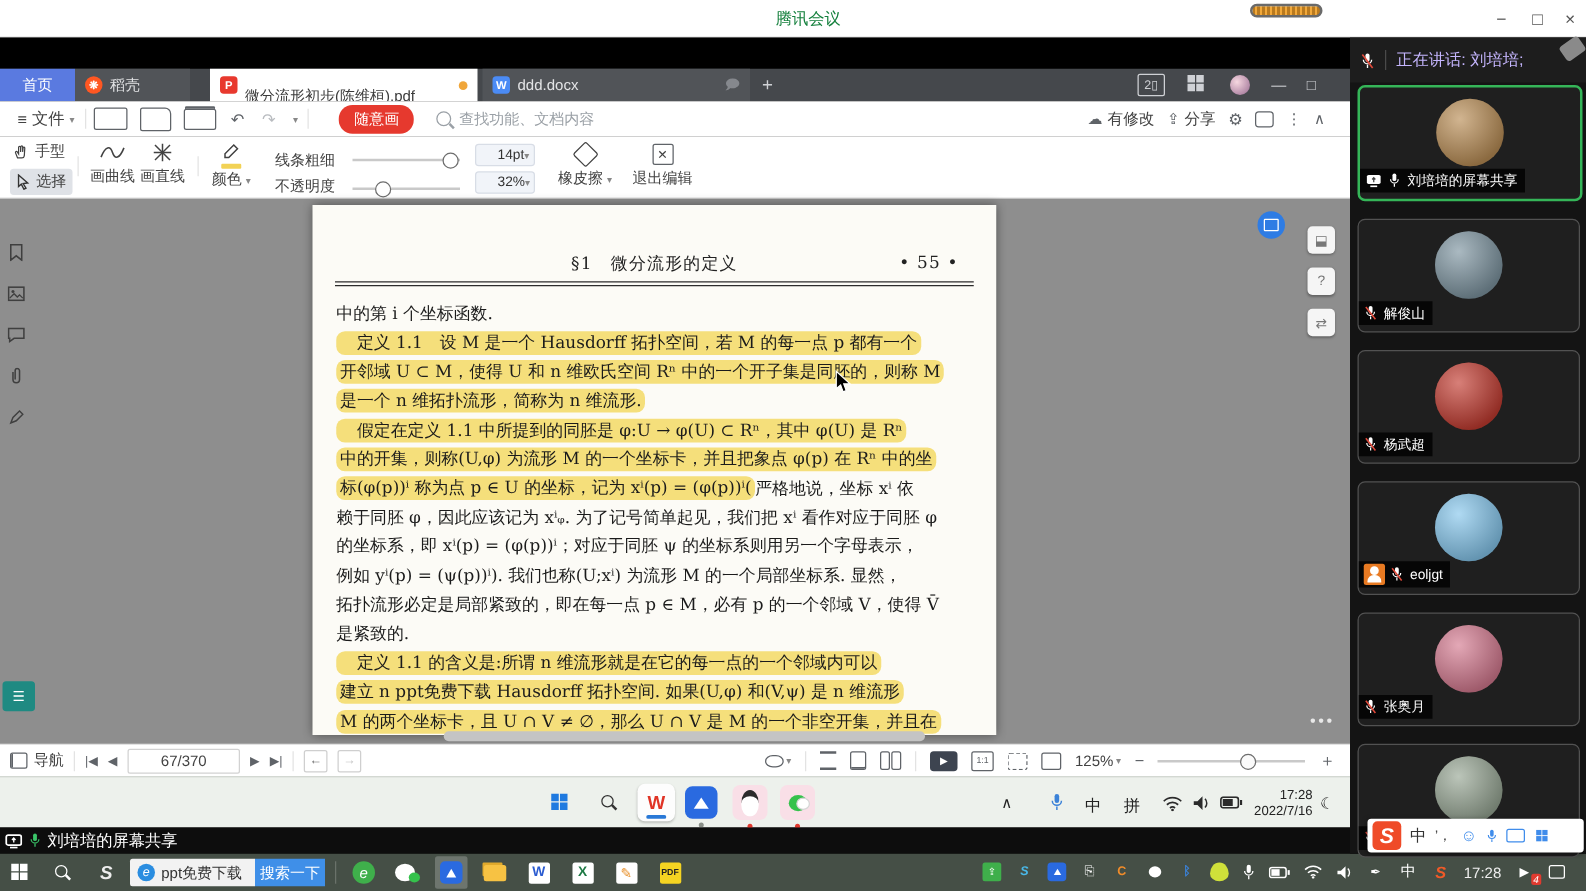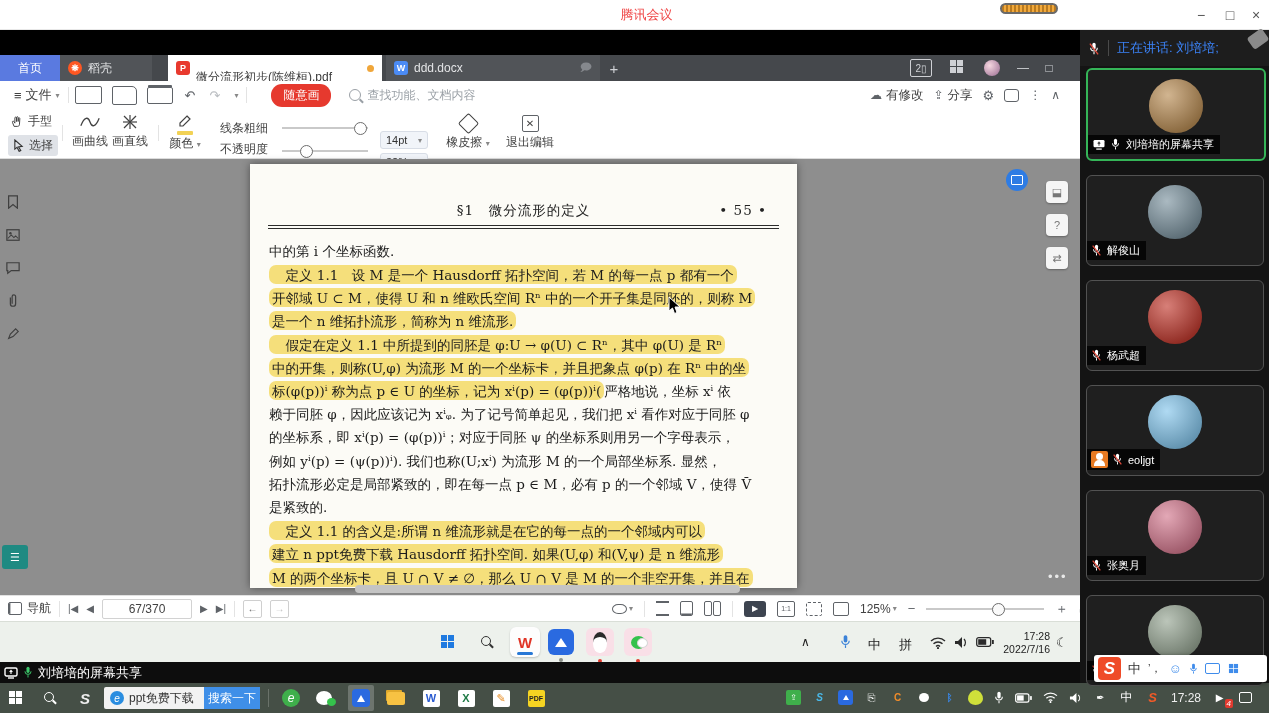--- a/index.html
+++ b/index.html
@@ -3,21 +3,21 @@
 <meta charset="utf-8">
 <style>
   html,body{margin:0;padding:0;background:#000;}
   #app{position:relative;width:1269px;height:713px;overflow:hidden;background:#000;
        font-family:"Liberation Sans",sans-serif;font-size:12px;color:#333;}
   .r{position:absolute;box-sizing:border-box;}
   .flex{display:flex;align-items:center;}
   .cc{display:flex;align-items:center;justify-content:center;}
   
   .titlebar{background:#fff;border-bottom:1px solid #e8e8e8;}
-  .mt-title{font-size:13px;color:#ef4444;padding-left:24px;}
+  .mt-title{font-size:13px;color:#15803d;padding-left:24px;}
   .net-pill{background:repeating-linear-gradient(90deg,#b97a1f 0 2px,#f2a93b 2px 4px);
             border:2px solid #6a6a6a;border-radius:7px;}
   .winbtn{font-size:14px;color:#555;width:26px;height:24px;}
   
   .tabbar{background:#45484c;}
   .tab{height:26px;padding:0 8px;display:flex;align-items:center;gap:6px;font-size:12px;}
   .tab-gray{background:#515458;color:#e3e4e6;}
   .tab-blue{background:#5a7ae0;color:#fff;justify-content:center;}
   .tab-active{background:#fff;color:#3a3a3a;}
   .fico{width:14px;height:14px;border-radius:3px;color:#fff;font-size:9px;font-weight:bold;
@@ -36,21 +36,21 @@
   
   .box-ic{border:1.4px solid #5f6368;border-radius:2px;}
   
   .drawbar{background:#fff;border-bottom:1px solid #dcdcdc;}
   .dlabel{font-size:12px;color:#424242;white-space:nowrap;}
   .sel{background:#dfe2e7;border-radius:3px;}
   .slider{height:2px;background:#c9c9c9;position:relative;}
   .knob{width:11px;height:11px;border-radius:50%;background:#fff;border:1.6px solid #6d6d6d;
         position:absolute;top:-5px;}
   .combo{background:#f1f4f9;border:1px solid #d8dde6;border-radius:3px;font-size:11px;
-         color:#333;display:flex;align-items:center;justify-content:space-between;padding:0 5px;margin-top:16px;}
+         color:#333;display:flex;align-items:center;justify-content:space-between;padding:0 17px;}
   .car{font-size:8px;color:#888;}
   
   .docarea{background:#8e8e8e;}
   .page{background:#fcfbf6;box-shadow:0 0 8px rgba(0,0,0,.45);}
   .dhead{font-family:"DejaVu Serif",serif;font-size:13.5px;color:#222;letter-spacing:1px;}
   .dl{height:23.3px;line-height:23.3px;white-space:nowrap;font-family:"DejaVu Serif",serif;
       font-size:13.5px;color:#1b1b1b;}
   .dl .h{background:#f5df7b;border-radius:7px;padding:1.5px 3px;}
   .dl .h:empty,.dl .p:empty{display:none;}
   .lstrip-ic{width:14px;height:14px;color:#4a4a4a;}
@@ -71,21 +71,21 @@
   .banner{color:#fff;font-size:13px;display:flex;align-items:center;gap:5px;padding-left:4px;}
   
   .hostbar{background:#454f46;}
   .htxt{color:#eee;font-size:12px;}
   .happ{width:26px;height:26px;border-radius:2px;}
   .tray-ic{width:15px;height:15px;font-size:10px;color:#fff;}
   .badge{position:absolute;right:-6px;bottom:-3px;background:#e03a2f;color:#fff;font-size:8px;
          border-radius:2px;padding:0 2px;line-height:9px;}
   
   .sidebar{background:#141414;}
-  .sb-head{background:#1d1d1d;color:#3b82f6;font-size:13px;}
+  .sb-head{background:#1d1d1d;color:#c4b5fd;font-size:13px;}
   .ptile{width:176px;height:89px;background:#1f1f1f;border:1px solid #525252;border-radius:6px;
          position:relative;flex:none;}
   .ptile.speaking{border:2px solid #35b558;}
   .pav{width:54px;height:54px;border-radius:50%;position:absolute;left:50%;top:9px;
        transform:translateX(-50%);background:#888;}
   .pav::after{content:"";position:absolute;inset:0;border-radius:50%;
        background:radial-gradient(circle at 35% 30%,rgba(255,255,255,.35),rgba(0,0,0,.25) 75%);}
   .nameplate{position:absolute;left:0;bottom:5px;display:flex;align-items:center;gap:4px;
        background:rgba(0,0,0,.78);color:#fff;font-size:11px;padding:2px 6px 2px 4px;max-width:168px;
        white-space:nowrap;overflow:hidden;}

